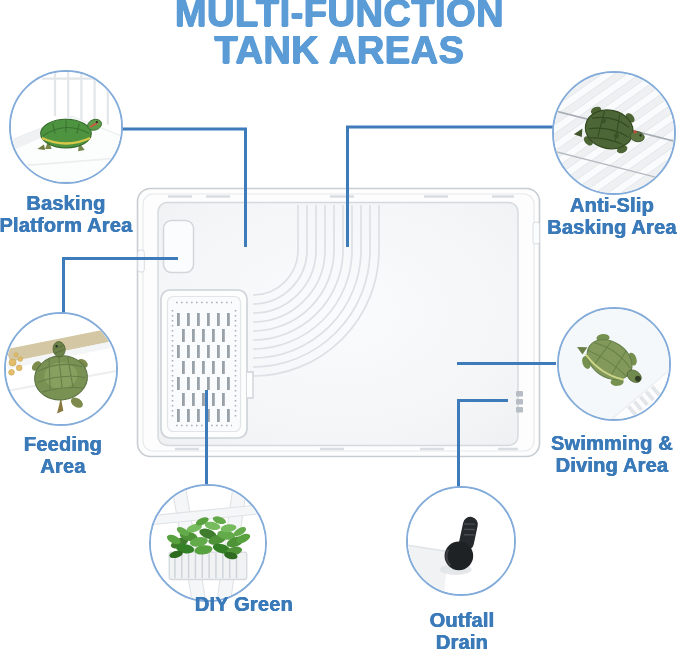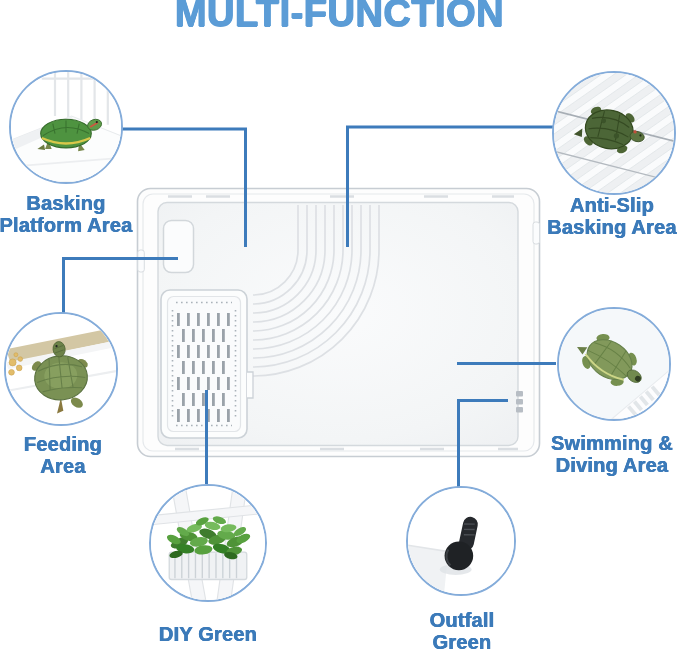--- a/index.html
+++ b/index.html
@@ -21,21 +21,21 @@
   .c-basking {left:9px;  top:70px;  width:114px;height:114px;}
   .c-anti    {left:552px;top:71px;  width:124px;height:124px;}
   .c-feeding {left:4px;  top:312px; width:114px;height:114px;}
   .c-swimming{left:557px;top:307px; width:114px;height:114px;}
   .c-planting{left:149px;top:484px; width:118px;height:118px;}
   .c-outfall {left:406px;top:486px; width:110px;height:110px;}
   .l-basking {left:-14px;top:193px;width:160px;}
   .l-anti    {left:520px;top:195px;width:184px;}
   .l-feeding {left:3px;  top:434px;width:120px;}
   .l-swimming{left:545px;top:433px;width:134px;}
-  .l-planting{left:123px;top:624px;width:170px;}
+  .l-planting{left:123px;top:594px;width:170px;text-align:right;}
   .l-outfall {left:402px;top:610px;width:120px;}
   .connector{stroke:var(--connector-blue,#3D7BBB);fill:none;stroke-width:3;}
 </style>
 </head>
 <body>
 
 <div class="canvas">
 
   <svg id="diagram" width="679" height="656" viewBox="0 0 679 656">
     <defs>
@@ -101,20 +101,21 @@
       <path class="connector" d="M553,127 H347.5 V247"></path>
       <path class="connector" d="M63.5,313 V258.5 H178"></path>
       <path class="connector" d="M556,363.5 H457"></path>
       <path class="connector" d="M206.5,390 V484"></path>
       <path class="connector" d="M508,400.5 H458.5 V487"></path>
     </g>
   </svg>
 
   <div class="page-title">
     <span>MULTI-FUNCTION</span>
+    <span>TANK AREAS</span>
   </div>
 
   <div class="callout-circle c-basking">
     <svg viewBox="0 0 100 100">
       <rect width="100" height="100" fill="#ffffff"></rect>
       <g stroke="#e3e6e9" stroke-width="2">
         <line x1="40" y1="0" x2="40" y2="40"></line>
           <line x1="52" y1="0" x2="52" y2="42"></line>
         <line x1="64" y1="0" x2="64" y2="44"></line>
           <line x1="76" y1="0" x2="76" y2="46"></line>
@@ -310,16 +311,16 @@
   </div>
   <div class="callout-label l-swimming">
     <span>Swimming &amp;</span>
     <span>Diving Area</span>
   </div>
   <div class="callout-label l-planting">
     <span>DIY Green</span>
   </div>
   <div class="callout-label l-outfall">
     <span>Outfall</span>
-    <span>Green</span>
+    <span>Drain</span>
   </div>
 
 </div>
 
 </body></html>

